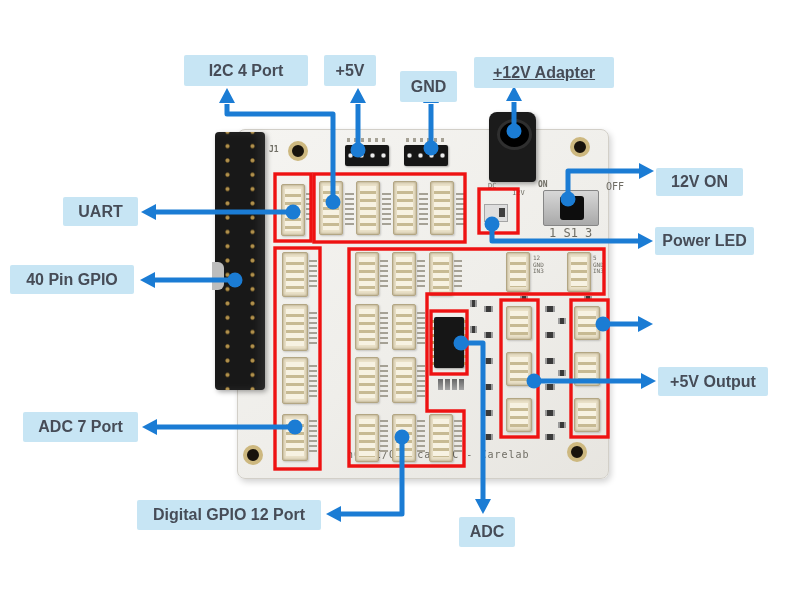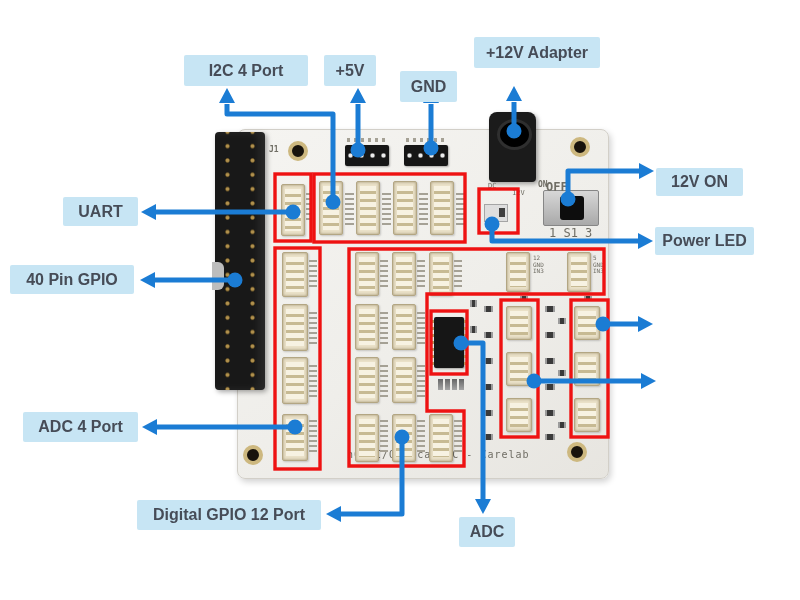--- a/index.html
+++ b/index.html
@@ -87,21 +87,21 @@
       <b></b>
     </div>
   <div class="adcchip"></div>
   <div class="pad" style="left:438px;top:379px;width:5px;height:11px;"></div>
   <div class="pad" style="left:445px;top:379px;width:5px;height:11px;"></div>
   <div class="pad" style="left:452px;top:379px;width:5px;height:11px;"></div>
   <div class="pad" style="left:459px;top:379px;width:5px;height:11px;"></div>
 
   <div class="silk" style="left:269px;top:146px;font-size:8px;font-weight:bold;">J1</div>
   <div class="silk" style="left:538px;top:181px;font-size:8px;font-weight:bold;">ON</div>
-  <div class="silk" style="left:546px;top:181px;font-size:12px;font-weight:bold;">OFF</div>
+  <div class="silk" style="left:606px;top:181px;font-size:10px;font-weight:normal;">OFF</div>
   <div class="silk" style="left:549px;top:227px;font-size:12px;">1  S1  3</div>
   <div class="silk" style="left:488px;top:183px;font-size:7px;">DC</div>
   <div class="silk" style="left:512px;top:190px;font-size:7px;">12V</div>
   <div class="silk multi" style="left:533px;top:255px;font-size:6px;">12
 GND
 IN3</div>
   <div class="silk multi" style="left:593px;top:255px;font-size:6px;">5
 GND
 IN3</div>
   <div class="silk" style="left:347px;top:449px;font-size:10px;letter-spacing:1px;">h6x I/O oncard C - Carelab</div>
@@ -302,22 +302,23 @@
     <g>
       <circle class="adot" cx="534" cy="381" r="7.5"></circle>
         <path class="aline" d="M534,381 H644"></path>
         <polygon class="ahead" points="656,381 641,373 641,389"></polygon>
     </g>
   </svg>
 
   <div class="label" style="left:184px;top:55px;width:124px;height:31px;">I2C 4 Port</div>
   <div class="label" style="left:324px;top:55px;width:52px;height:31px;">+5V</div>
   <div class="label" style="left:400px;top:55px;width:57px;height:31px;margin-top:16px;">GND</div>
-  <div class="label" style="left:474px;top:37px;width:126px;height:31px;">+12V Adapter</div>
+  <div class="label" style="left:474px;top:57px;width:140px;height:31px;text-decoration:underline;">+12V Adapter</div>
   <div class="label" style="left:656px;top:168px;width:87px;height:28px;">12V ON</div>
   <div class="label" style="left:63px;top:197px;width:75px;height:29px;">UART</div>
   <div class="label" style="left:655px;top:227px;width:99px;height:28px;">Power LED</div>
   <div class="label" style="left:10px;top:265px;width:124px;height:29px;">40 Pin GPIO</div>
-  <div class="label" style="left:23px;top:412px;width:115px;height:30px;">ADC 4 Port</div>
+  <div class="label" style="left:23px;top:412px;width:115px;height:30px;">ADC 7 Port</div>
   <div class="label" style="left:137px;top:500px;width:184px;height:30px;">Digital GPIO 12 Port</div>
   <div class="label" style="left:459px;top:517px;width:56px;height:30px;">ADC</div>
+  <div class="label" style="left:658px;top:367px;width:110px;height:29px;">+5V Output</div>
 
 </div>
 
 </body></html>

